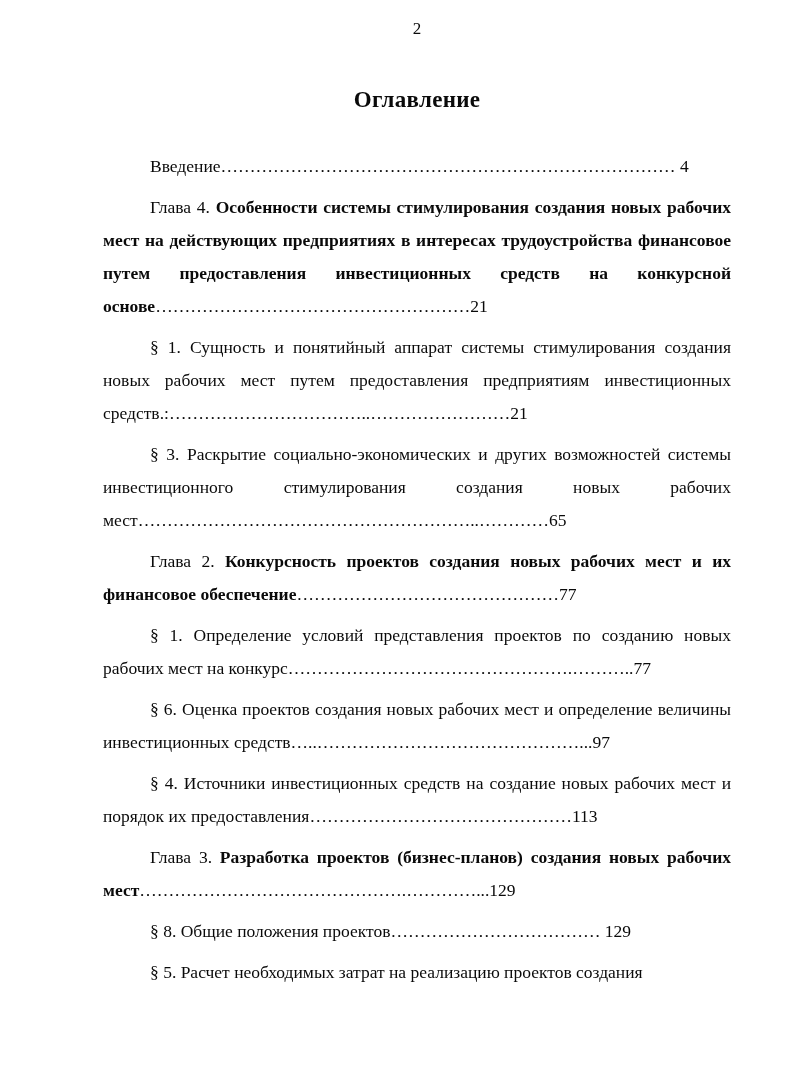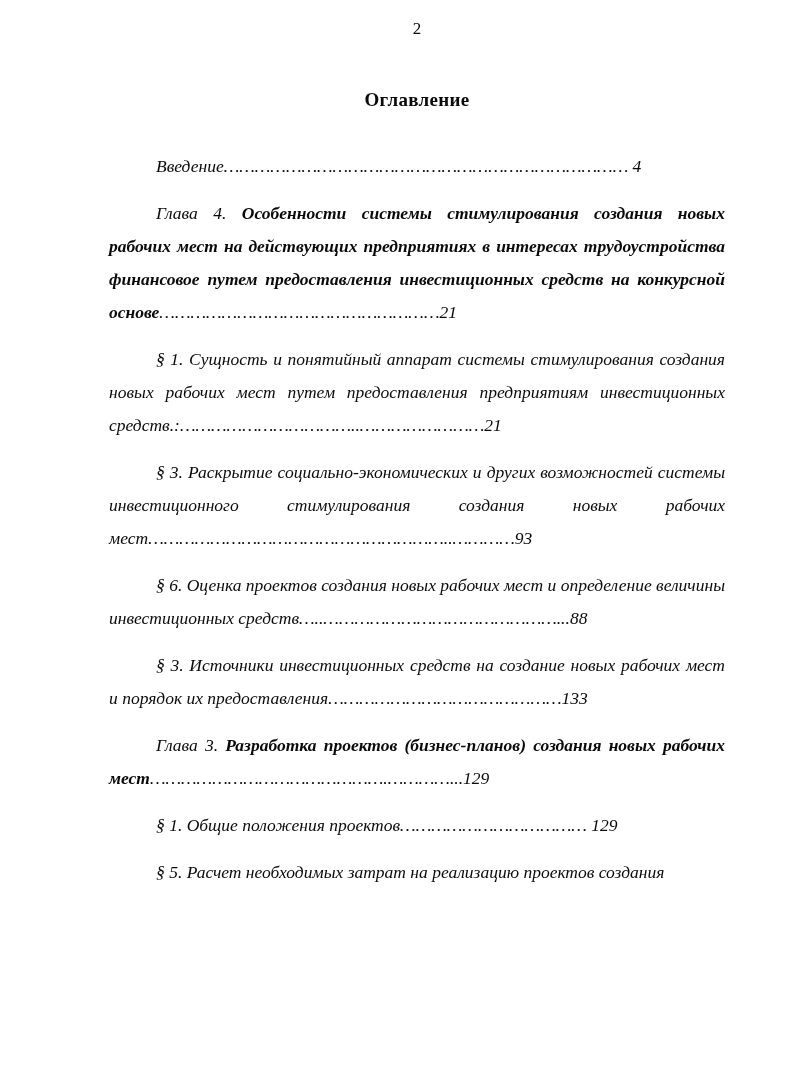--- a/index.html
+++ b/index.html
@@ -23,36 +23,35 @@
     margin-left: 95px;
     width: 644px;
     text-align: center;
     font-size: 17px;
     line-height: 20px;
   }
   .doc-title {
     margin: 49px 0 0 95px;
     width: 644px;
     text-align: center;
-    font-size: 19px;
+    font-size: 23px;
     font-weight: bold;
     line-height: 24px;
     letter-spacing: 0.3px;
   }
   .toc {
     margin: 38px 60px 0 95px;
     width: 644px;
     font-size: 17.5px;
     line-height: 33px;
     text-align: justify;
   }
   .toc p {
-    margin: 14px;
+    margin: 8px;
     text-indent: 47px;
-    font-style: italic;
   }
   .b {
     font-weight: bold;
   }
   .dots {
     word-break: break-all;
   }
 </style>
 </head>
 <body>
@@ -65,29 +64,31 @@
 
   <div class="toc">
 
     <p class="toc-entry"><span>Введение</span><span class="b"></span><span class="dots">……………………………………………………………………</span><span> 4</span></p>
 
     <p class="toc-entry"><span>Глава 4. </span><span class="b">Особенности системы стимулирования создания новых рабочих мест на действующих предприятиях в интересах трудоуст­ройства финансовое путем предоставления инвестиционных средств на конкурсной основе</span><span class="dots">………………………………………………</span><span>21</span></p>
 
     <p class="toc-entry"><span>§ 1. Сущность и понятийный аппарат системы стимулирования создания новых рабочих мест путем предоставления предприятиям инвестиционных средств.:</span><span class="b"></span><span class="dots">……………………………..……………………</span><span>21</span></p>
 
 
-    <p class="toc-entry"><span>§ 3. Раскрытие социально-экономических и других возможностей системы инвестиционного стимулирования создания новых рабочих мест</span><span class="b"></span><span class="dots">…………………………………………………..…………</span><span>93</span></p>
+    <p class="toc-entry"><span>§ 3. Раскрытие социально-экономических и других возможностей системы инвестиционного стимулирования создания новых рабочих мест</span><span class="b"></span><span class="dots">…………………………………………………..…………</span><span>65</span></p>
 
+    <p class="toc-entry"><span>Глава 2. </span><span class="b">Конкурсность проектов создания новых рабочих мест и их финансовое обеспечение</span><span class="dots">………………………………………</span><span>77</span></p>
 
+    <p class="toc-entry"><span>§ 1. Определение условий представления проектов по созданию новых рабочих мест на конкурс</span><span class="b"></span><span class="dots">………………………………………….………..</span><span>77</span></p>
 
-    <p class="toc-entry"><span>§ 6. Оценка проектов создания новых рабочих мест и определение величины инвестиционных средств</span><span class="b"></span><span class="dots">…..………………………………………...</span><span>88</span></p>
+    <p class="toc-entry"><span>§ 6. Оценка проектов создания новых рабочих мест и определение величины инвестиционных средств</span><span class="b"></span><span class="dots">…..………………………………………...</span><span>97</span></p>
 
-    <p class="toc-entry"><span>§ 3. Источники инвестиционных средств на создание новых рабочих мест и порядок их предоставления</span><span class="b"></span><span class="dots">………………………………………</span><span>133</span></p>
+    <p class="toc-entry"><span>§ 4. Источники инвестиционных средств на создание новых рабочих мест и порядок их предоставления</span><span class="b"></span><span class="dots">………………………………………</span><span>113</span></p>
 
     <p class="toc-entry"><span>Глава 3. </span><span class="b">Разработка проектов (бизнес-планов) создания новых рабочих мест</span><span class="dots">……………………………………….…………...</span><span>129</span></p>
 
-    <p class="toc-entry"><span>§ 1. Общие положения проектов</span><span class="b"></span><span class="dots">………………………………</span><span> 129</span></p>
+    <p class="toc-entry"><span>§ 8. Общие положения проектов</span><span class="b"></span><span class="dots">………………………………</span><span> 129</span></p>
 
     <p class="toc-entry"><span>§ 5. Расчет необходимых затрат на реализацию проектов создания</span><span class="b"></span><span class="dots"></span><span></span></p>
 
   </div>
 
 </div>
 
 </body></html>

